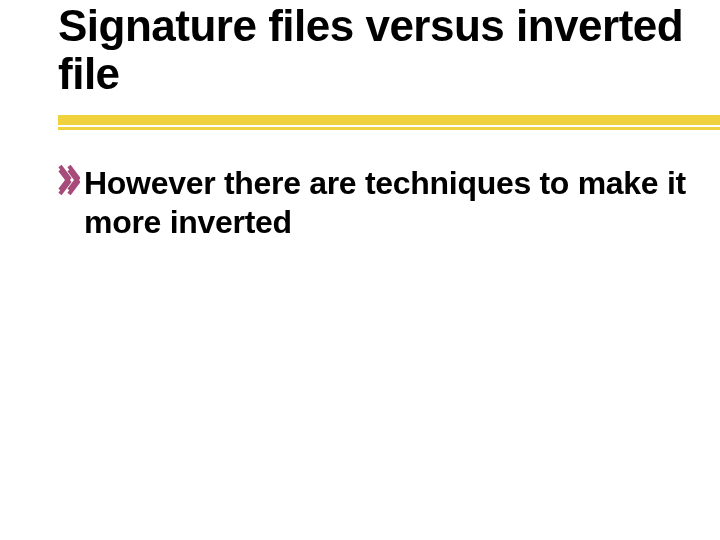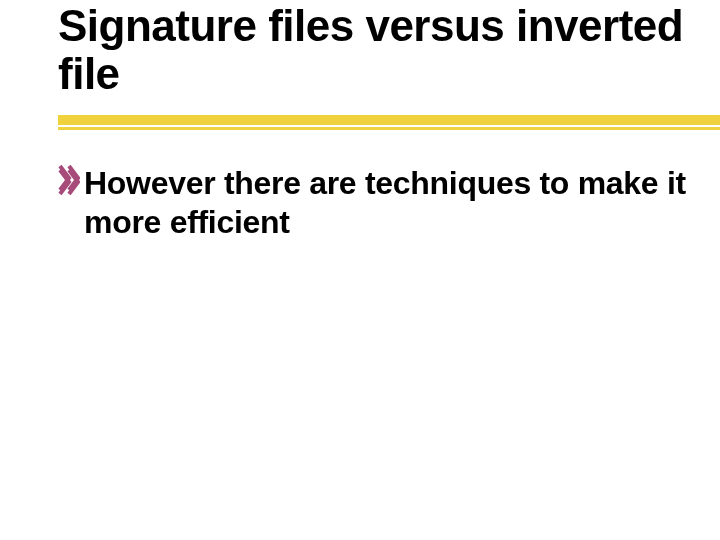--- a/index.html
+++ b/index.html
@@ -101,18 +101,18 @@
         </svg>
       </span>
     </div>
 
     <div class="bullet-item">
       <span class="bullet-icon">
         <svg viewBox="0 0 22 28" width="22" height="28">
           <path d="M2 2 L11 14 L2 26 M11 2 L20 14 L11 26" fill="none" stroke="#a64b7a" stroke-width="4" stroke-linecap="butt"></path>
         </svg>
       </span>
-      <span>However there are techniques to make it more efficient</span>
+      <span>However there are techniques to make it more inverted</span>
     </div>
 
   </div>
 
 </div>
 
 </body></html>

